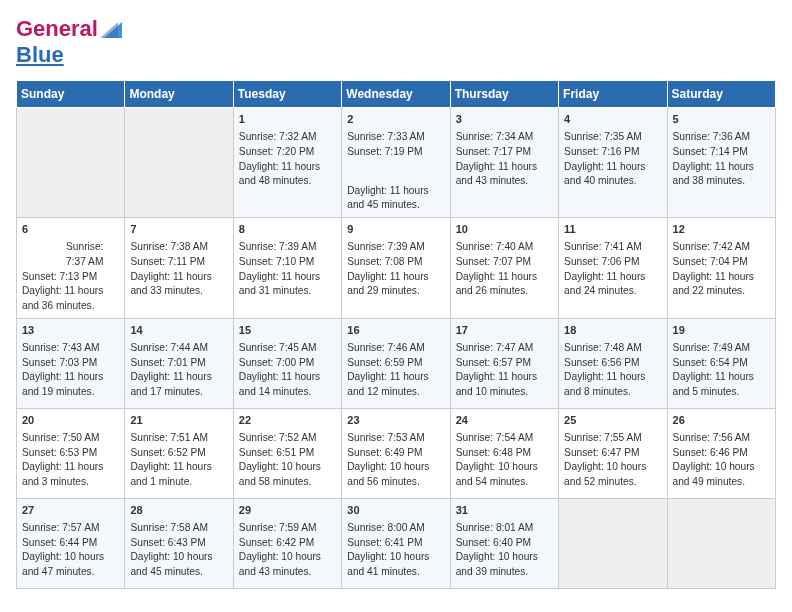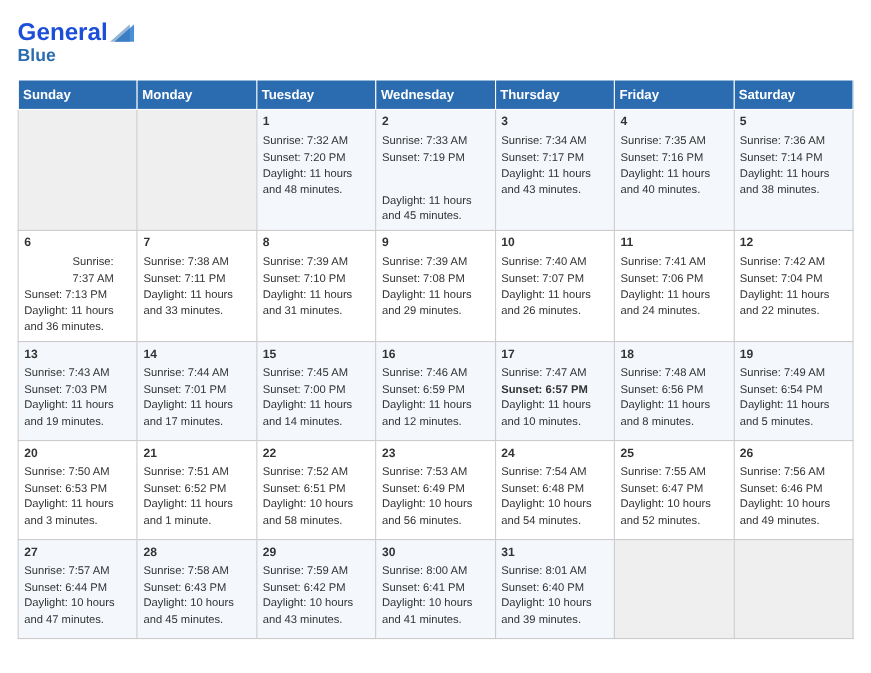--- a/index.html
+++ b/index.html
@@ -74,28 +74,28 @@
       display: block;
       margin-bottom: 2px;
     }
   </style>
 </head>
 <body>
 
 <div class="header">
   <div class="logo">
     <div class="logo-line">
-      <span style="font-size:22px;font-weight:bold;color:#1d4ed8;">General</span>
+      <span style="font-size:22px;font-weight:bold;color:#be185d;">General</span>
       <svg width="22" height="22" viewBox="0 0 22 22" style="margin-left:2px;">
         <polygon points="4,20 22,4 22,20" fill="#4a90d9"></polygon>
         <polygon points="0,20 18,4 18,20" fill="#2b6cb0" opacity="0.5"></polygon>
       </svg>
     </div>
     <div>
-      <span style="font-size:16px;font-weight:bold;color:#2b6cb0;">Blue</span>
+      <span style="font-size:22px;font-weight:bold;color:#2b6cb0;text-decoration:underline;">Blue</span>
     </div>
   </div>
   <div class="title-block">
   </div>
 </div>
 
 <table>
   <thead>
     <tr>
     <th>Sunday</th>
@@ -207,21 +207,21 @@
         </td>
         <td>
           <span class="day-num">16</span>
           <span style="display: block;">Sunrise: 7:46 AM</span>
           <span style="display: block;">Sunset: 6:59 PM</span>
           <span style="display: block;">Daylight: 11 hours and 12 minutes.</span>
         </td>
         <td>
           <span class="day-num">17</span>
           <span style="display: block;">Sunrise: 7:47 AM</span>
-          <span style="display: block; font-weight: bold;">Sunset: 6:57 PM</span>
+          <span style="display: block;">Sunset: 6:57 PM</span>
           <span style="display: block;">Daylight: 11 hours and 10 minutes.</span>
         </td>
         <td>
           <span class="day-num">18</span>
           <span style="display: block;">Sunrise: 7:48 AM</span>
           <span style="display: block;">Sunset: 6:56 PM</span>
           <span style="display: block;">Daylight: 11 hours and 8 minutes.</span>
         </td>
         <td>
           <span class="day-num">19</span>

